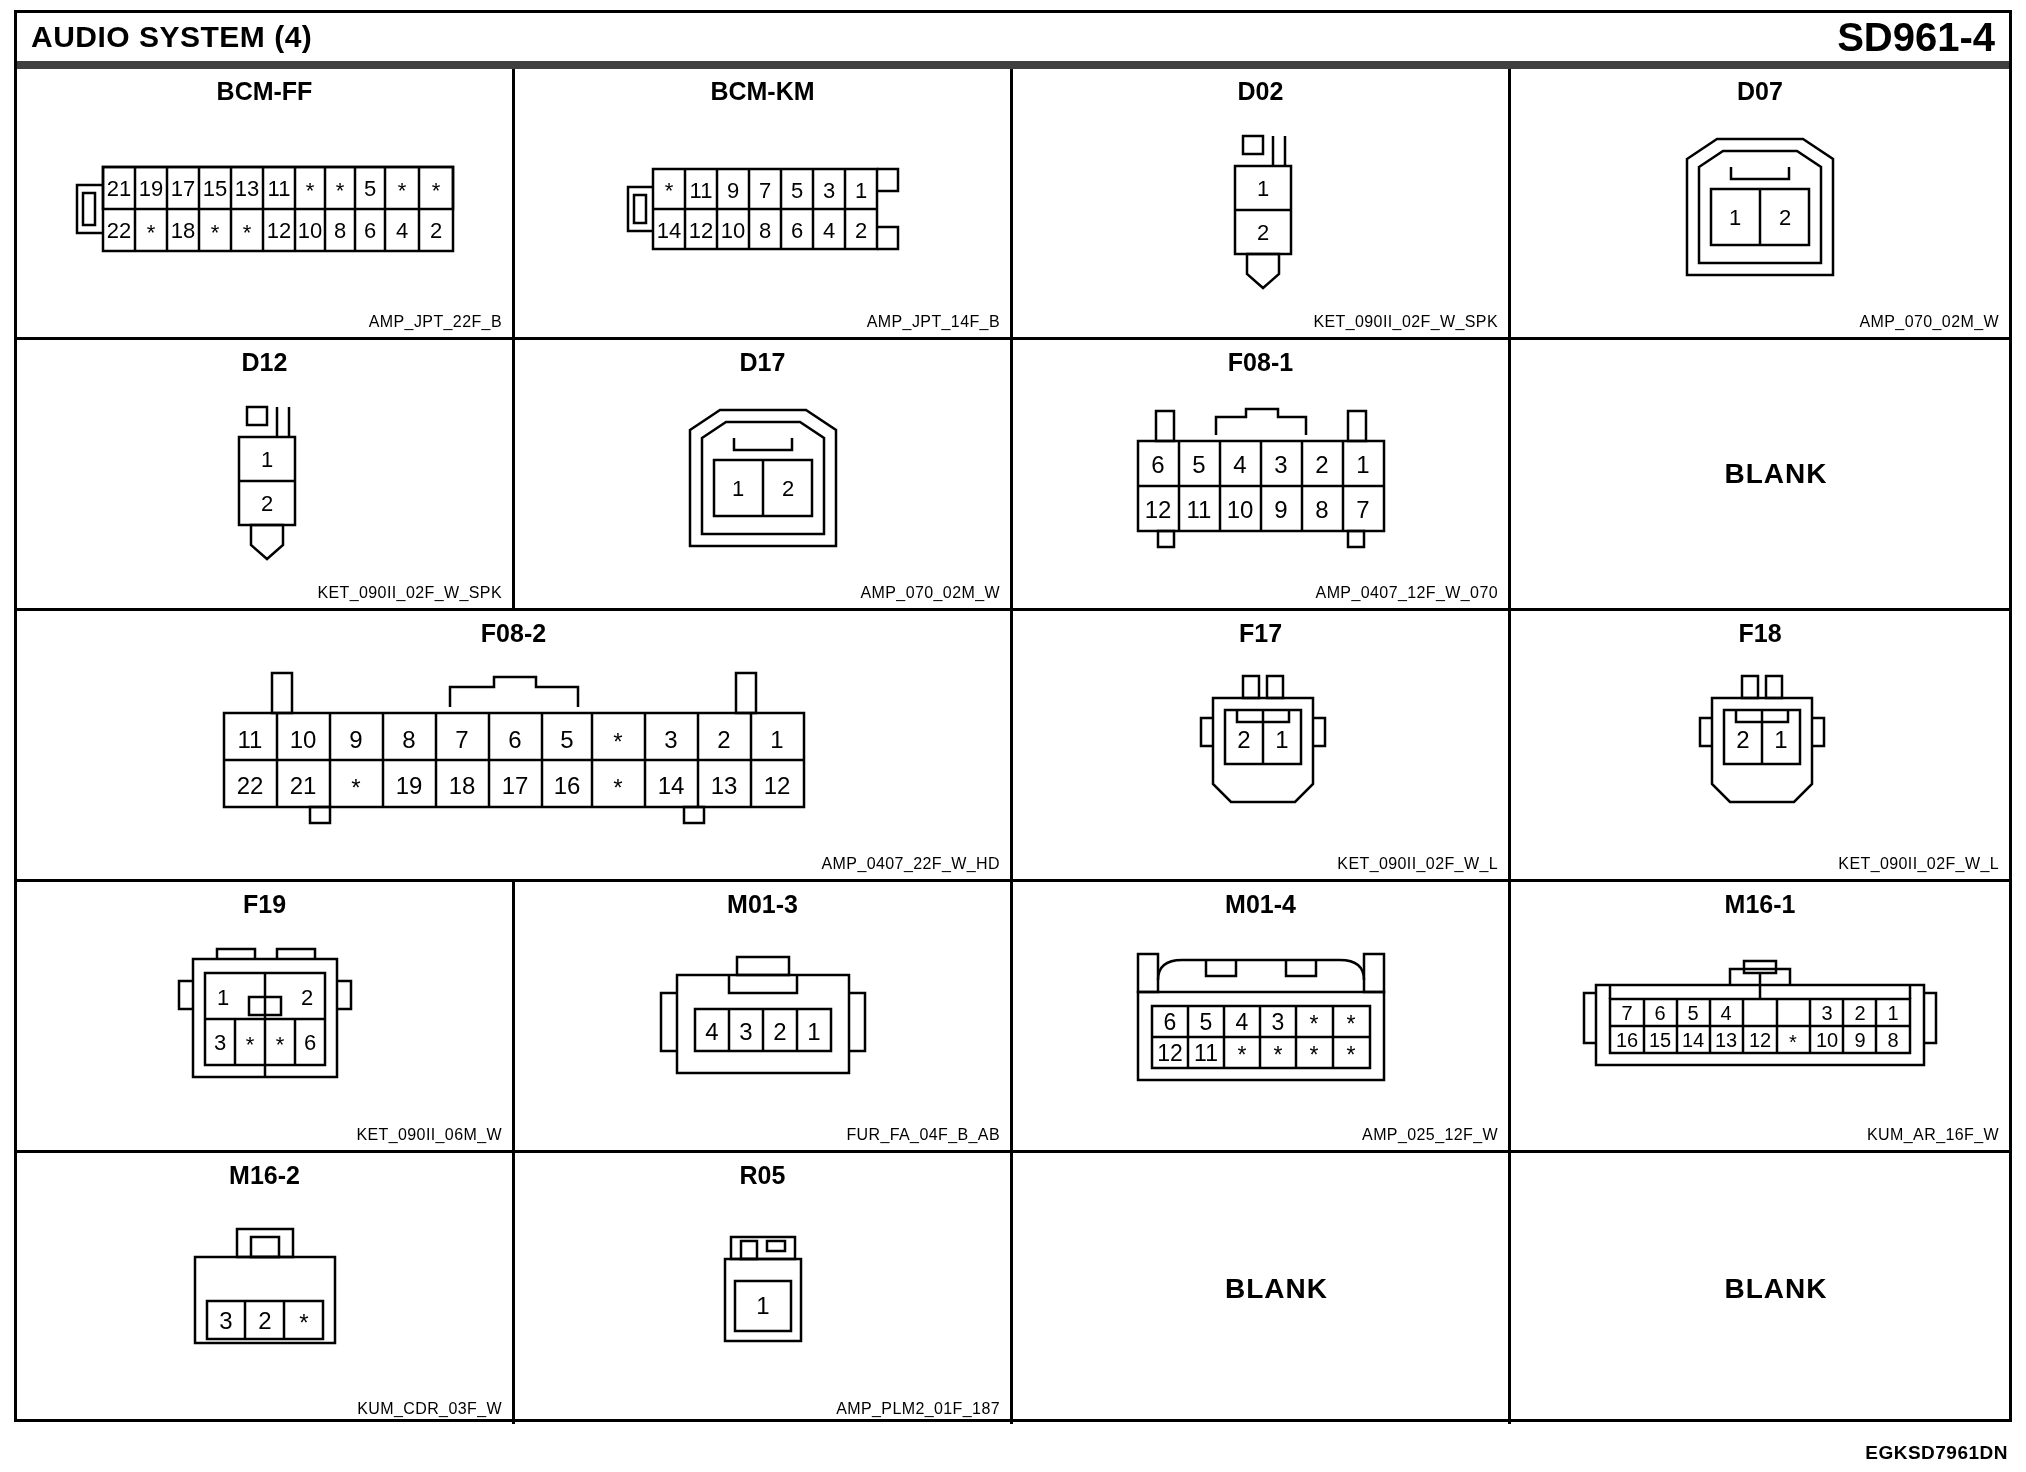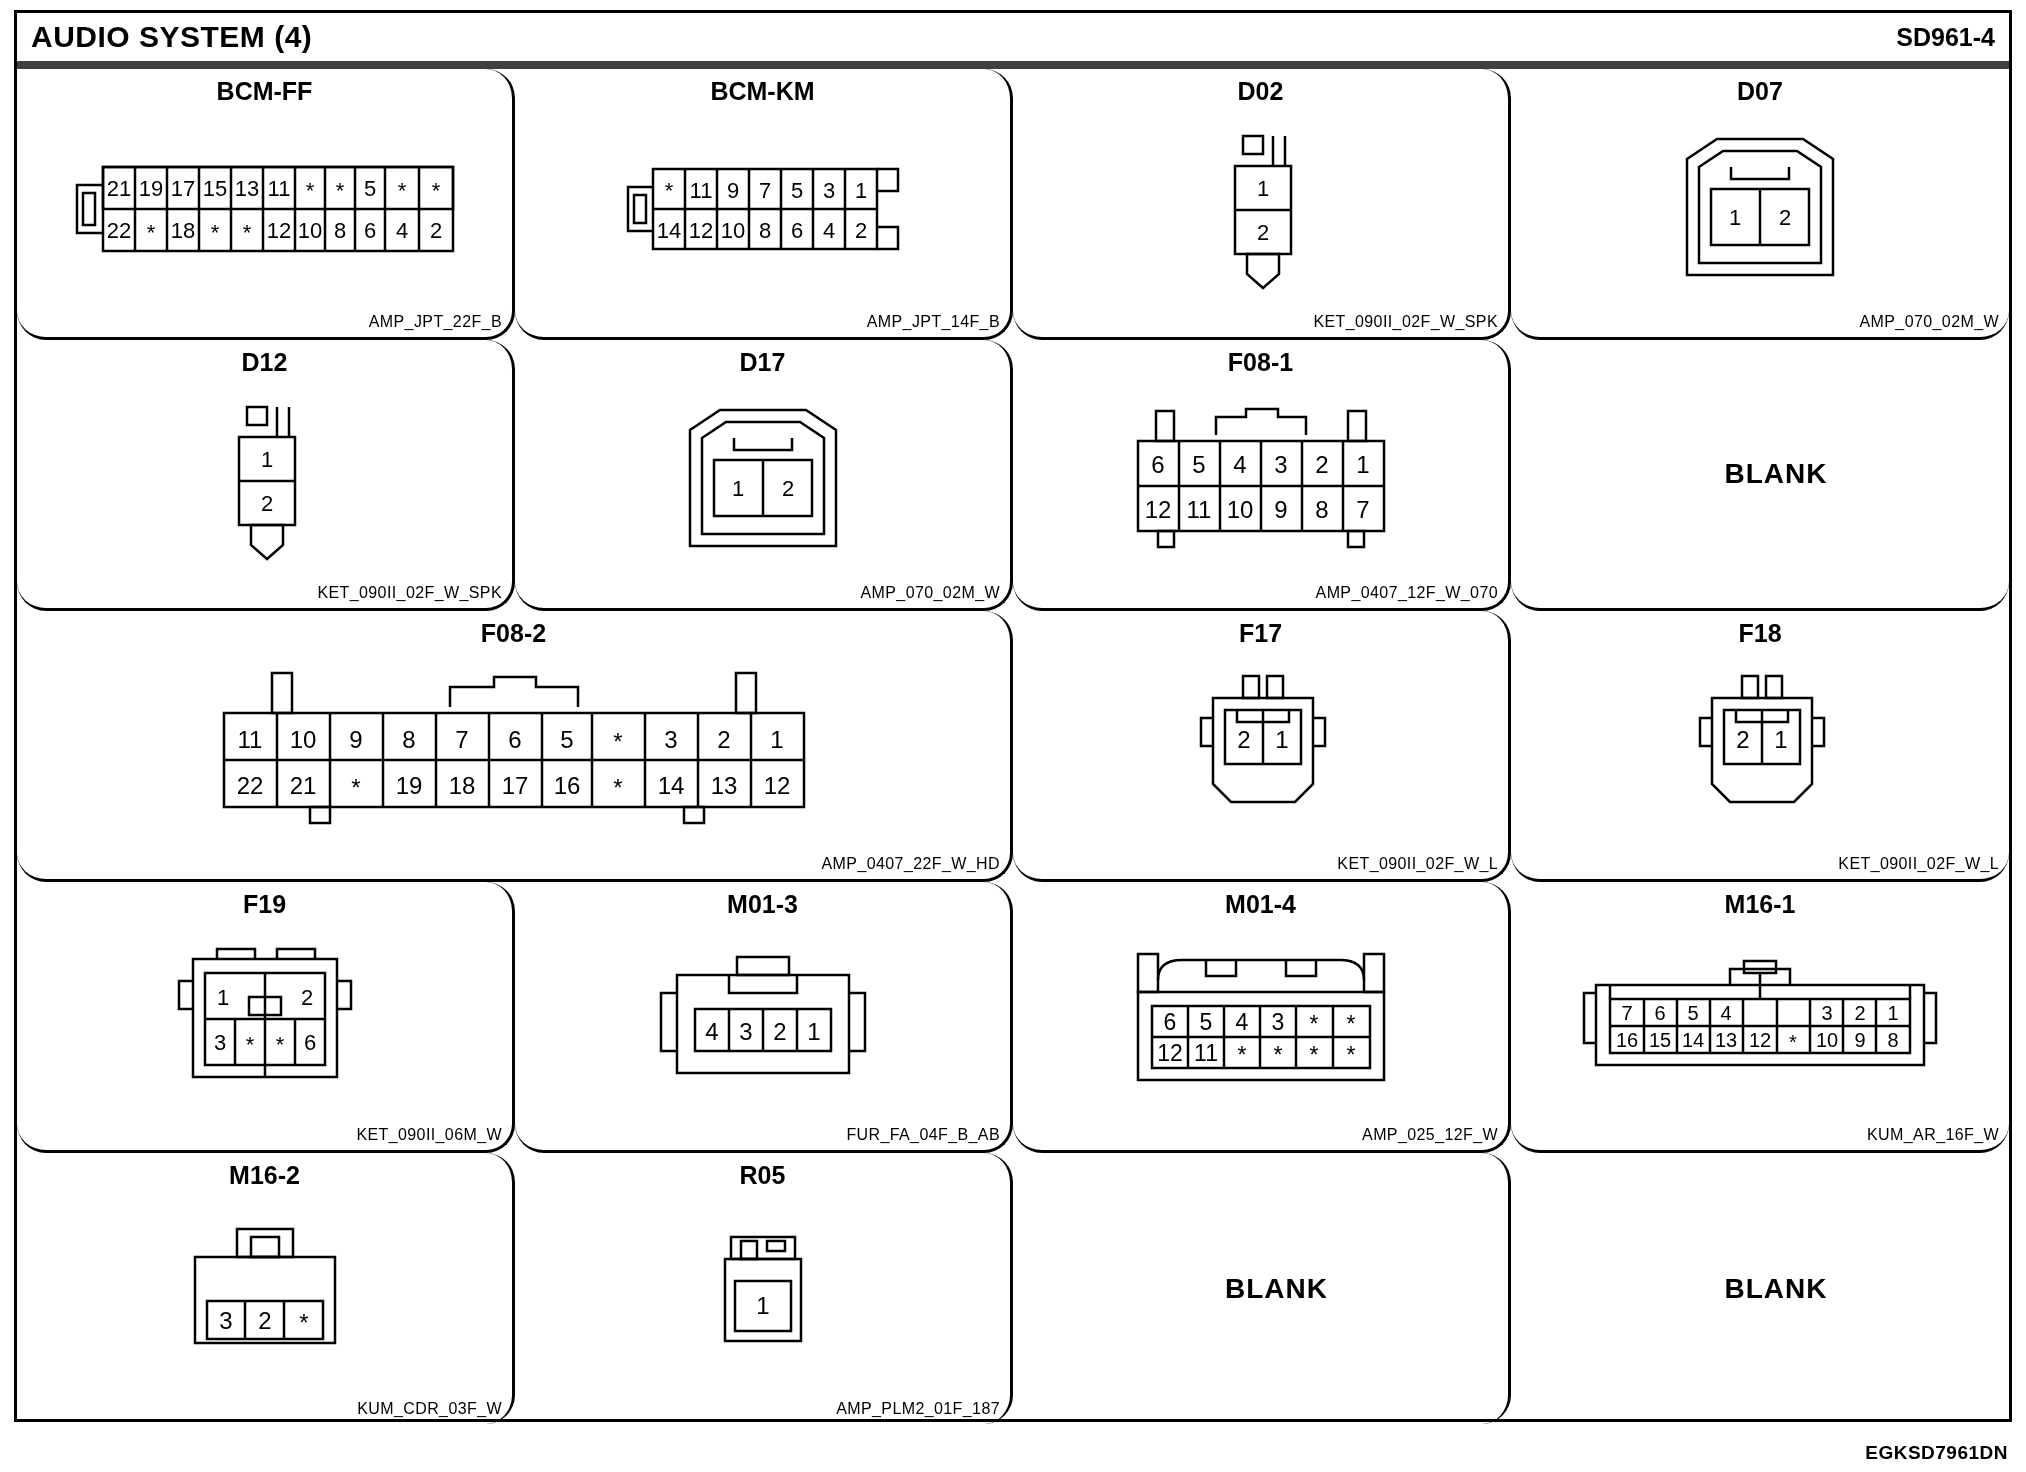--- a/index.html
+++ b/index.html
@@ -1,23 +1,23 @@
 <!DOCTYPE html>
 <html><head>
 <meta charset="utf-8">
 <style>
   html,body{margin:0;padding:0;background:#fff;}
   body{width:2026px;height:1472px;font-family:"Liberation Sans",sans-serif;color:#000;}
   .page{position:relative;width:2026px;height:1472px;box-sizing:border-box;}
   .sheet{position:absolute;left:14px;top:10px;width:1998px;height:1412px;border:3px solid #000;box-sizing:border-box;}
   .titlebar{height:56px;border-bottom:8px solid #404040;display:flex;align-items:center;justify-content:space-between;padding:0 14px;box-sizing:border-box;}
   .titlebar .t{font-size:30px;font-weight:bold;letter-spacing:.5px;}
-  .titlebar .code{font-size:25px;font-weight:bold;}
+  .titlebar .code{font-size:40px;font-weight:bold;}
   .grid{display:flex;flex-wrap:wrap;}
-  .cell{box-sizing:border-box;border-right:3px solid #000;border-bottom:3px solid #000;position:relative;border-radius:29px;}
+  .cell{box-sizing:border-box;border-right:3px solid #000;border-bottom:3px solid #000;position:relative;}
   .cell.last{border-right:none;padding-left:8px;}
   .c-w{width:calc(1992px/4);}
   .c-w2{width:calc(1992px/2);padding-left:26px;}
   .c-h{height:271px;}
   .cell .name{position:absolute;top:8px;left:0;right:0;text-align:center;font-size:25px;font-weight:bold;}
   .cell .part{position:absolute;right:10px;bottom:6px;font-size:16px;font-family:"Liberation Sans",sans-serif;letter-spacing:.4px;}
   .cell .blank{position:absolute;left:0;right:0;top:50%;transform:translateY(-50%);text-align:center;font-size:28px;font-weight:bold;letter-spacing:1px;margin-left:32px;}
   .art{position:absolute;left:0;right:0;top:44px;bottom:32px;display:flex;align-items:center;justify-content:center;}
   .art svg{display:block;}
   .footer{position:absolute;right:18px;bottom:8px;font-size:19px;font-weight:bold;letter-spacing:.5px;}

